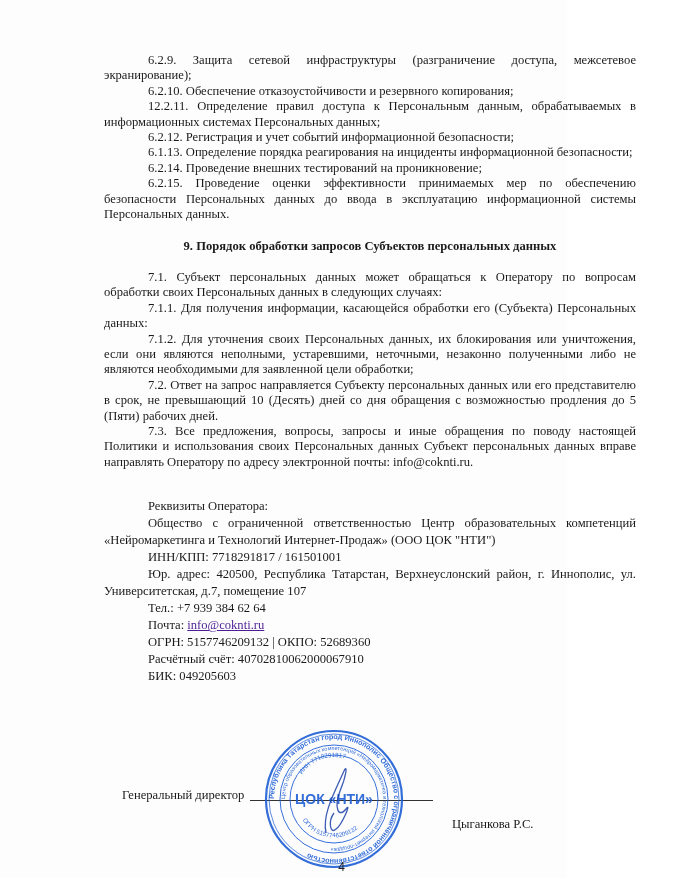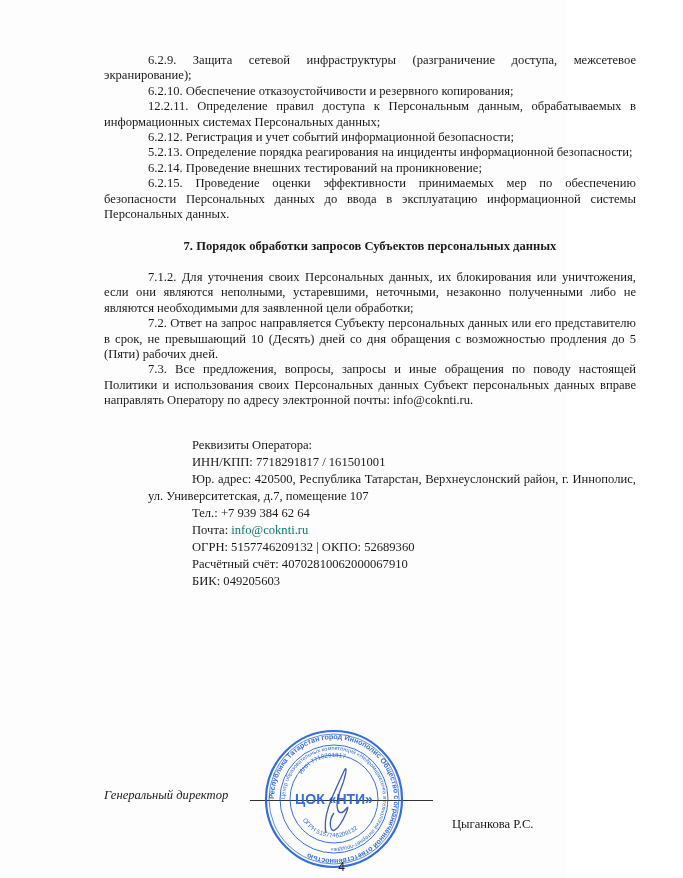--- a/index.html
+++ b/index.html
@@ -11,62 +11,65 @@
     .page { position: absolute; left: 0; top: 0; width: 567px; height: 878px; background: #fdfdfd; }
     .content {
       position: absolute; left: 104px; top: 53px; width: 532px;
       font-size: 12.6px; line-height: 15.4px;
     }
     .p { text-align: justify; text-indent: 44px; margin: 0; }
     .heading {
       font-weight: bold; text-align: center; margin: 17px 0 15px 0;
       font-size: 12.6px;
     }
-    .req { margin-top: 28px; margin-left: 44px; }
+    .req { margin-top: 28px; }
     .req .line { text-indent: 44px; margin: 0; line-height: 17px; text-align: justify; }
     .req .line.nj { text-align: left; }
-    a.mail { color: #0f766e; }
+    a.mail { color: #4c1d95; text-decoration: underline; }
     .sign {
       position: absolute; left: 104px; top: 784px; width: 532px; height: 40px;
       font-size: 12.6px;
     }
-    .sign .role { position: absolute; left: 0; top: 4px; font-style: italic; }
+    .sign .role { position: absolute; left: 18px; top: 4px; }
     .sign .name { position: absolute; left: 348px; top: 4px; margin-top: 29px; }
     .sign .rule { position: absolute; left: 146px; top: 16px; width: 183px; height: 1px; background: #333; }
     .stamp { position: absolute; left: 264px; top: 729px; width: 140px; height: 140px; }
     .pagenum {
       position: absolute; left: 0; width: 683px; top: 860px; text-align: center;
       font-family: "Liberation Sans", "DejaVu Sans", sans-serif; font-size: 12px; color: #222;
     }
   </style>
 </head>
 <body>
 
 <div class="page">
   <div class="content">
     <div>
       <p class="p">6.2.9. Защита сетевой инфраструктуры (разграничение доступа, межсетевое экранирование);</p>
       <p class="p">6.2.10. Обеспечение отказоустойчивости и резервного копирования;</p>
       <p class="p">12.2.11. Определение правил доступа к Персональным данным, обрабатываемых в информационных системах Персональных данных;</p>
       <p class="p">6.2.12. Регистрация и учет событий информационной безопасности;</p>
-      <p class="p">5.2.13. Определение порядка реагирования на инциденты информационной безопасности;</p>
+      <p class="p">6.1.13. Определение порядка реагирования на инциденты информационной безопасности;</p>
       <p class="p">6.2.14. Проведение внешних тестирований на проникновение;</p>
       <p class="p">6.2.15. Проведение оценки эффективности принимаемых мер по обеспечению безопасности Персональных данных до ввода в эксплуатацию информационной системы Персональных данных.</p>
     </div>
 
-    <div class="heading">7. Порядок обработки запросов Субъектов персональных данных</div>
+    <div class="heading">9. Порядок обработки запросов Субъектов персональных данных</div>
 
     <div>
+      <p class="p">7.1. Субъект персональных данных может обращаться к Оператору по вопросам обработки своих Персональных данных в следующих случаях:</p>
+      <p class="p">7.1.1. Для получения информации, касающейся обработки его (Субъекта) Персональных данных:</p>
       <p class="p">7.1.2. Для уточнения своих Персональных данных, их блокирования или уничтожения, если они являются неполными, устаревшими, неточными, незаконно полученными либо не являются необходимыми для заявленной цели обработки;</p>
       <p class="p">7.2. Ответ на запрос направляется Субъекту персональных данных или его представителю в срок, не превышающий 10 (Десять) дней со дня обращения с возможностью продления до 5 (Пяти) рабочих дней.</p>
       <p class="p">7.3. Все предложения, вопросы, запросы и иные обращения по поводу настоящей Политики и использования своих Персональных данных Субъект персональных данных вправе направлять Оператору по адресу электронной почты: info@coknti.ru.</p>
     </div>
 
     <div class="req">
       <p class="line nj">Реквизиты Оператора:</p>
+      <p class="line">Общество с ограниченной ответственностью Центр образовательных компетенций «Нейромаркетинга и Технологий Интернет-Продаж» (ООО ЦОК "НТИ")</p>
       <p class="line nj">ИНН/КПП: 7718291817 / 161501001</p>
       <p class="line">Юр. адрес: 420500, Республика Татарстан, Верхнеуслонский район, г. Иннополис, ул. Университетская, д.7, помещение 107</p>
       <p class="line nj">Тел.: +7 939 384 62 64</p>
       <p class="line nj"><span>Почта: </span><a class="mail">info@coknti.ru</a></p>
       <p class="line nj">ОГРН: 5157746209132 | ОКПО: 52689360</p>
       <p class="line nj">Расчётный счёт: 40702810062000067910</p>
       <p class="line nj">БИК: 049205603</p>
     </div>
   </div>
 

